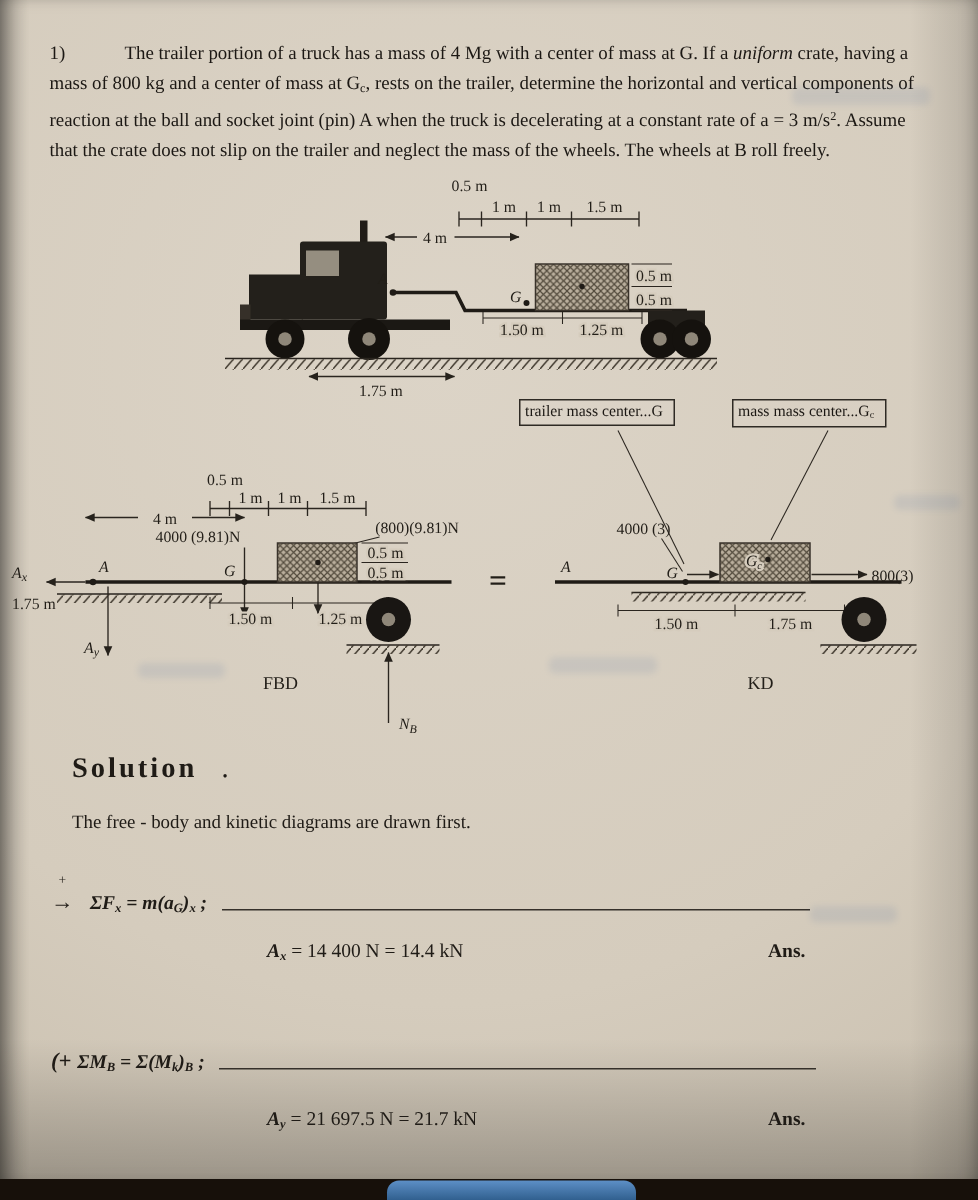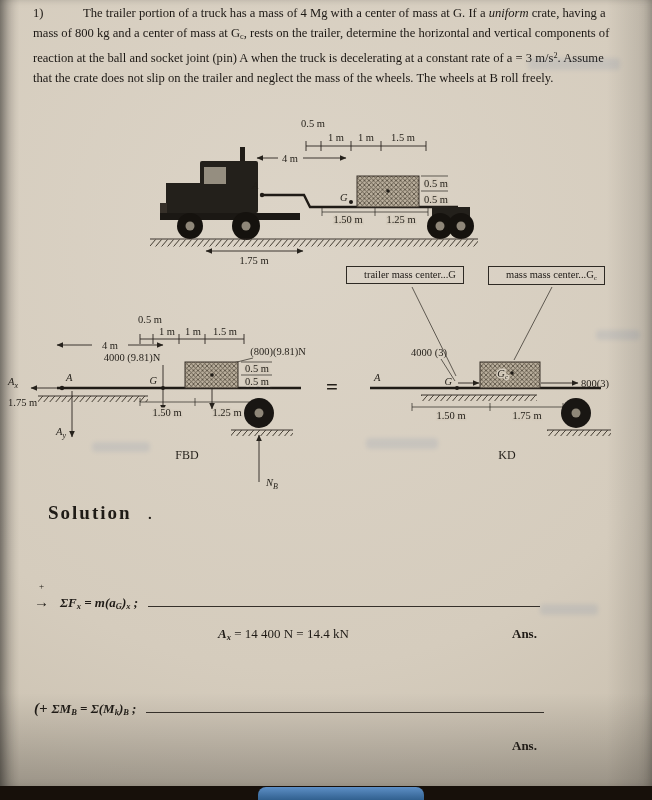--- a/index.html
+++ b/index.html
@@ -14,30 +14,30 @@
     position:absolute; left:0; top:0; width:652px; height:787px;
     background:
       linear-gradient(180deg, rgba(0,0,0,0) 88%, rgba(0,0,0,0.22) 99%),
       linear-gradient(90deg, rgba(0,0,0,0.16) 0%, rgba(0,0,0,0) 3%, rgba(0,0,0,0) 93%, rgba(0,0,0,0.14) 100%),
       radial-gradient(120% 100% at 45% 30%, #dcd4c7 0%, #d5ccbd 55%, #c7bdac 88%, #b5aa97 100%);
     box-shadow: inset 10px 0 14px -8px rgba(0,0,0,0.55), inset -8px 0 12px -8px rgba(0,0,0,0.35);
   }
   .abs { position:absolute; }
   
   .problem {
-    position:absolute; left:33px; top:4px; width:592px;
+    position:absolute; left:33px; top:26px; width:592px;
     font-size:12.6px; line-height:19.6px; color:#1c1814;
   }
   .pnum { display:inline-block; width:50px; }
   .problem i { font-style:italic; }
   sub { font-size:0.65em; vertical-align:-0.25em; }
   sup { font-size:0.65em; vertical-align:0.45em; }
   
   .callout {
-    position:absolute; border:1px solid #2e2a24; padding:2px 7px 3px 17px;
+    position:absolute; border:1px solid #2e2a24; padding:2px 7px 3px 3px;
     font-size:10.5px; color:#1c1814; background:rgba(255,255,255,0.04);
     white-space:nowrap;
   }
   
   .ft { font:10.5px "Liberation Serif", serif; fill:#221e18; }
   .ft12 { font:12px "Liberation Serif", serif; fill:#221e18; }
   .fi { font-style:italic; }
   .feq { font:bold 21px "Liberation Serif", serif; fill:#221e18; }
   .halo { stroke:#d5ccbd; stroke-width:3px; paint-order:stroke; }
   .sline { stroke:#2a251f; stroke-width:0.9; fill:none; }
@@ -51,21 +51,21 @@
   }
   .sol-heading-dot { margin-left:16px; font-weight:normal; }
   .sol-intro { position:absolute; left:48px; top:541px; font-size:12.6px; }
   .eq-row { position:absolute; display:flex; align-items:baseline; font-size:13px; }
   .math { font-style:italic;font-weight:bold; }
   .fill-line { flex:1; height:0; border-bottom:1.1px solid #35302a; align-self:flex-end; margin:0 4px 4px 10px; }
   .dirarrow { position:relative; display:inline-block; width:22px; margin-right:4px; }
   .dirarrow .plus { position:absolute; top:-13px; left:5px; font-size:9px; }
   .dirarrow .arrow { font-size:15px; }
   .moment-prefix { font-size:15px; margin-right:4px; }
-  .ans-text { position:absolute; font-size:13px;margin-left:40px; }
+  .ans-text { position:absolute; font-size:13px; }
   .ans-label { position:absolute; font-size:13px; font-weight:bold; }
   
   .smudge { position:absolute; background:#3b5f9a; opacity:0.10; filter:blur(2px); border-radius:4px; pointer-events:none; }
   .table-edge { position:absolute; left:0; top:786px; width:652px; height:14px; background:#17100a; }
   .blue-object { position:absolute; left:258px; top:787px; width:166px; height:13px;
     background:linear-gradient(#5d8fc6,#31608f); border-radius:8px 8px 0 0; }
 </style>
 </head>
 <body>
 
@@ -295,36 +295,38 @@
         <rect x="547" y="145" width="64" height="6" fill="url(#groundHatch)"></rect>
       </g>
 
       <text class="ft12" text-anchor="middle" x="507" y="174">KD</text>
     </g>
   </svg>
 
   <div class="sol-heading">
     <span>Solution</span><span class="sol-heading-dot">.</span>
   </div>
+  <div class="sol-intro">The free - body and kinetic diagrams are drawn first.</div>
 
   <div class="eq-row" style="left:34px;top:594px;width:510px">
     <span class="dirarrow"><span class="plus">+</span><span class="arrow">→</span></span>
     <span class="math"><span>ΣF</span><sub>x</sub><span> = m(a</span><sub>G</sub><span>)</span><sub>x</sub><span> ;</span></span>
     <span class="fill-line"></span>
   </div>
 
   <span class="ans-text" style="left:178px;top:626px"><span class="math">A</span><sub class="math">x</sub><span> = 14 400 N = 14.4 kN</span></span>
   <span class="ans-label" style="left:512px;top:626px">Ans.</span>
 
   <div class="eq-row" style="left:34px;top:700px;width:514px">
     <span class="moment-prefix math">(+</span>
     <span class="math"><span>ΣM</span><sub>B</sub><span> = Σ(M</span><sub>k</sub><span>)</span><sub>B</sub><span> ;</span></span>
     <span class="fill-line"></span>
   </div>
 
+  <span class="ans-text" style="left:178px;top:738px"><span class="math">A</span><sub class="math">y</sub><span> = 21 697.5 N = 21.7 kN</span></span>
   <span class="ans-label" style="left:512px;top:738px">Ans.</span>
 
   <div class="smudge" style="left:528px;top:58px;width:92px;height:12px"></div>
   <div class="smudge" style="left:596px;top:330px;width:44px;height:10px"></div>
   <div class="smudge" style="left:366px;top:438px;width:72px;height:11px"></div>
   <div class="smudge" style="left:92px;top:442px;width:58px;height:10px"></div>
   <div class="smudge" style="left:540px;top:604px;width:58px;height:11px"></div>
 </div>
 
 <div class="table-edge"></div>

